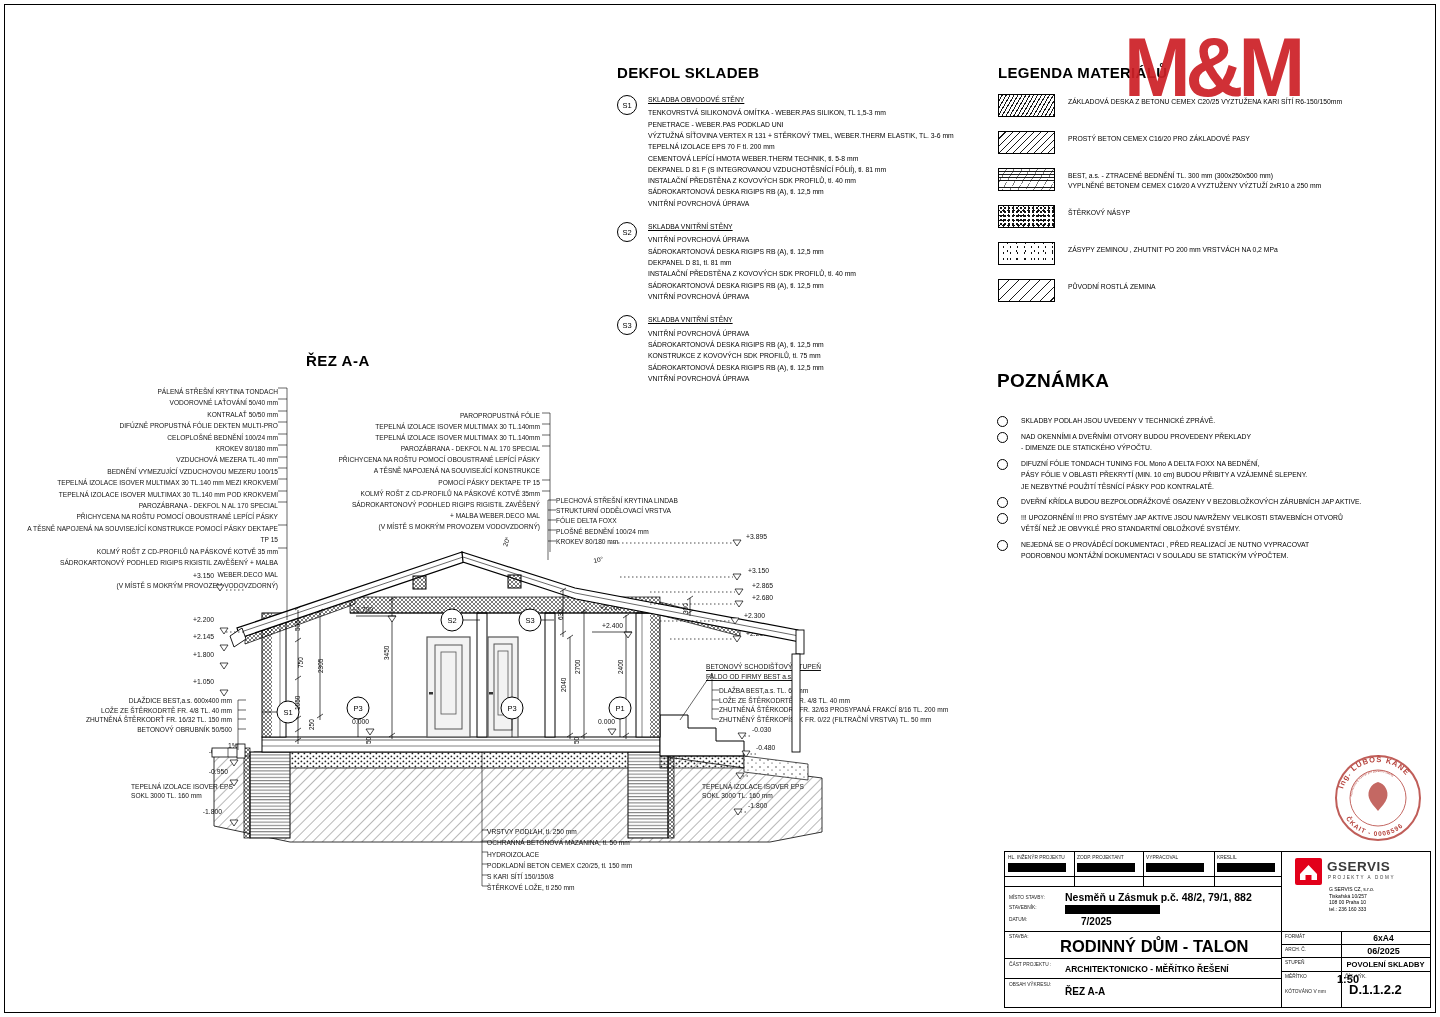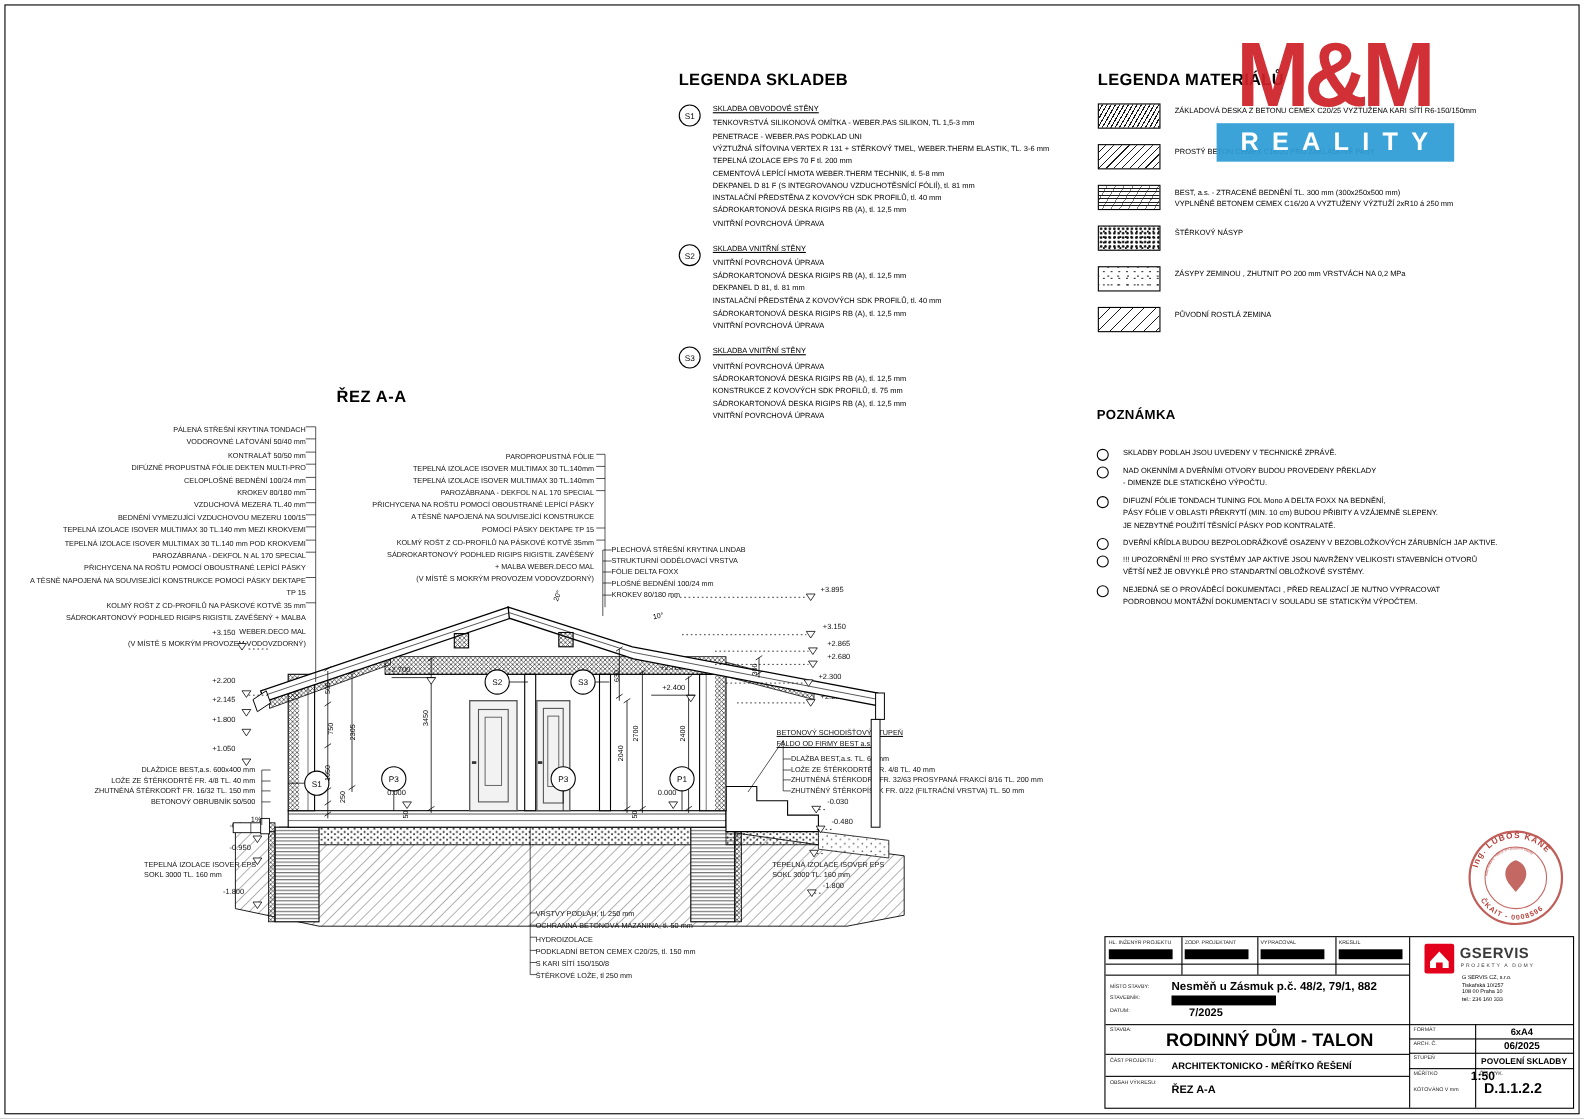--- a/index.html
+++ b/index.html
@@ -53,21 +53,21 @@
   .stamp-svg{position:absolute;left:1330px;top:750px;}
   text{font-family:"Liberation Sans",sans-serif;}
 </style>
 </head>
 <body>
 
 <div class="page">
   <div class="frame"></div>
 
   <div class="abs" style="left:617px;top:64px;width:380px;">
-    <div class="leg-title">LEGENDA SKLADEB</div>
+    <div class="leg-title">DEKFOL SKLADEB</div>
     <div class="sk-item">
       <div class="sk-circle">S1</div>
       <div>
         <div class="sk-head">SKLADBA OBVODOVÉ STĚNY</div>
         <div class="sk-lines">TENKOVRSTVÁ SILIKONOVÁ OMÍTKA - WEBER.PAS SILIKON, TL 1,5-3 mm
 PENETRACE - WEBER.PAS PODKLAD UNI
 VÝZTUŽNÁ SÍŤOVINA VERTEX R 131 + STĚRKOVÝ TMEL, WEBER.THERM ELASTIK, TL. 3-6 mm
 TEPELNÁ IZOLACE EPS 70 F tl. 200 mm
 CEMENTOVÁ LEPÍCÍ HMOTA WEBER.THERM TECHNIK, tl. 5-8 mm
 DEKPANEL D 81 F (S INTEGROVANOU VZDUCHOTĚSNÍCÍ FÓLIÍ), tl. 81 mm
@@ -125,25 +125,24 @@
       <div class="mat-label">ZÁSYPY ZEMINOU , ZHUTNIT PO 200 mm VRSTVÁCH NA 0,2 MPa</div>
     </div>
     <div class="mat-row">
       <div class="mat-swatch p6"></div>
       <div class="mat-label">PŮVODNÍ ROSTLÁ ZEMINA</div>
     </div>
   </div>
 
   <div class="abs mm" style="left:1096px;top:34px;">
     <div class="mm-top">M&amp;M</div>
-    <div class="mm-bar">REALITY</div>
   </div>
 
   <div class="abs" style="left:997px;top:370px;width:440px;">
-    <div class="leg-title" style="font-size:12px;margin-bottom:23px;">POZNÁMKA</div>
+    <div class="leg-title" style="font-size:19px;margin-bottom:23px;">POZNÁMKA</div>
     <div class="note">
       <div class="note-bullet"></div>
       <div class="note-text">SKLADBY PODLAH JSOU UVEDENY V TECHNICKÉ ZPRÁVĚ.</div>
     </div>
     <div class="note">
       <div class="note-bullet"></div>
       <div class="note-text">NAD OKENNÍMI A DVEŘNÍMI OTVORY BUDOU PROVEDENY PŘEKLADY
 - DIMENZE DLE STATICKÉHO VÝPOČTU.</div>
     </div>
     <div class="note">

